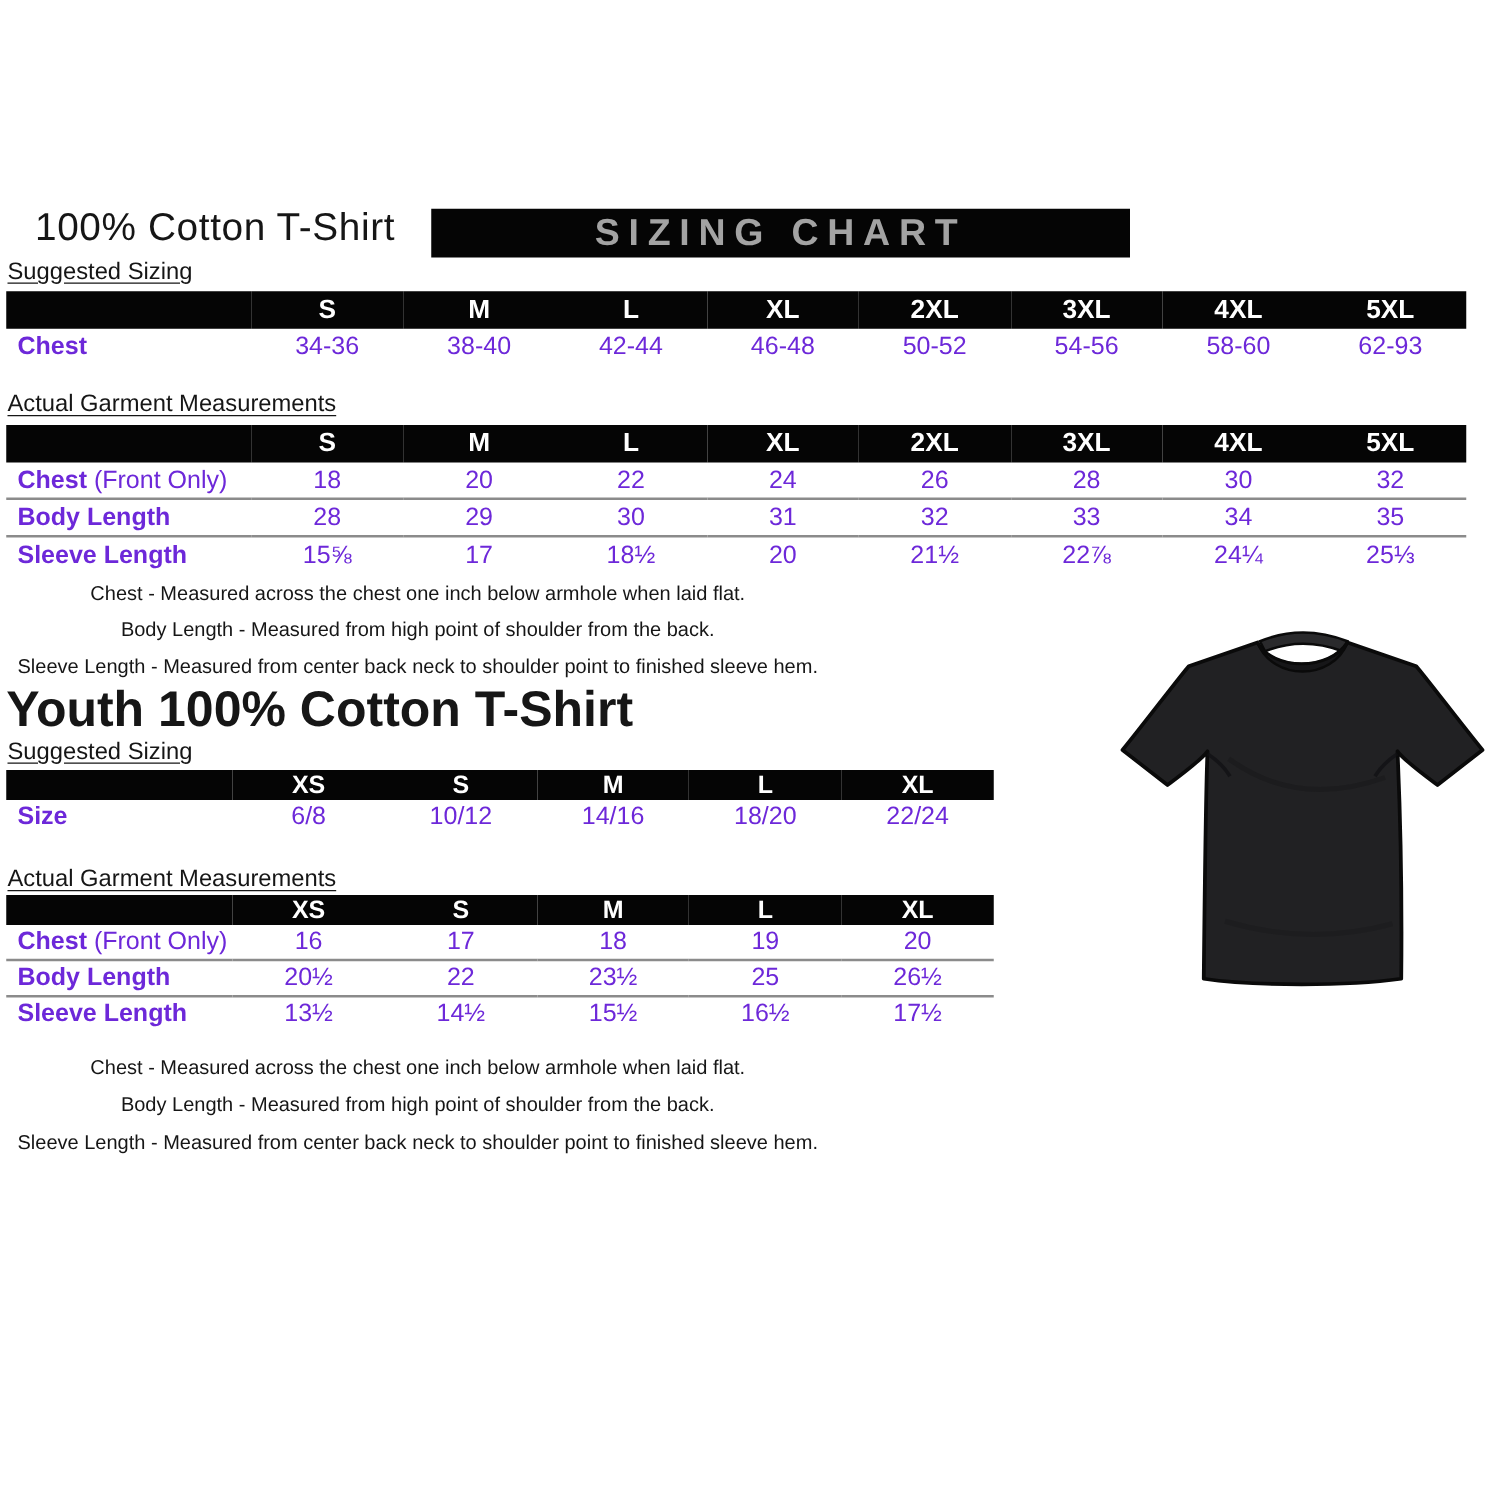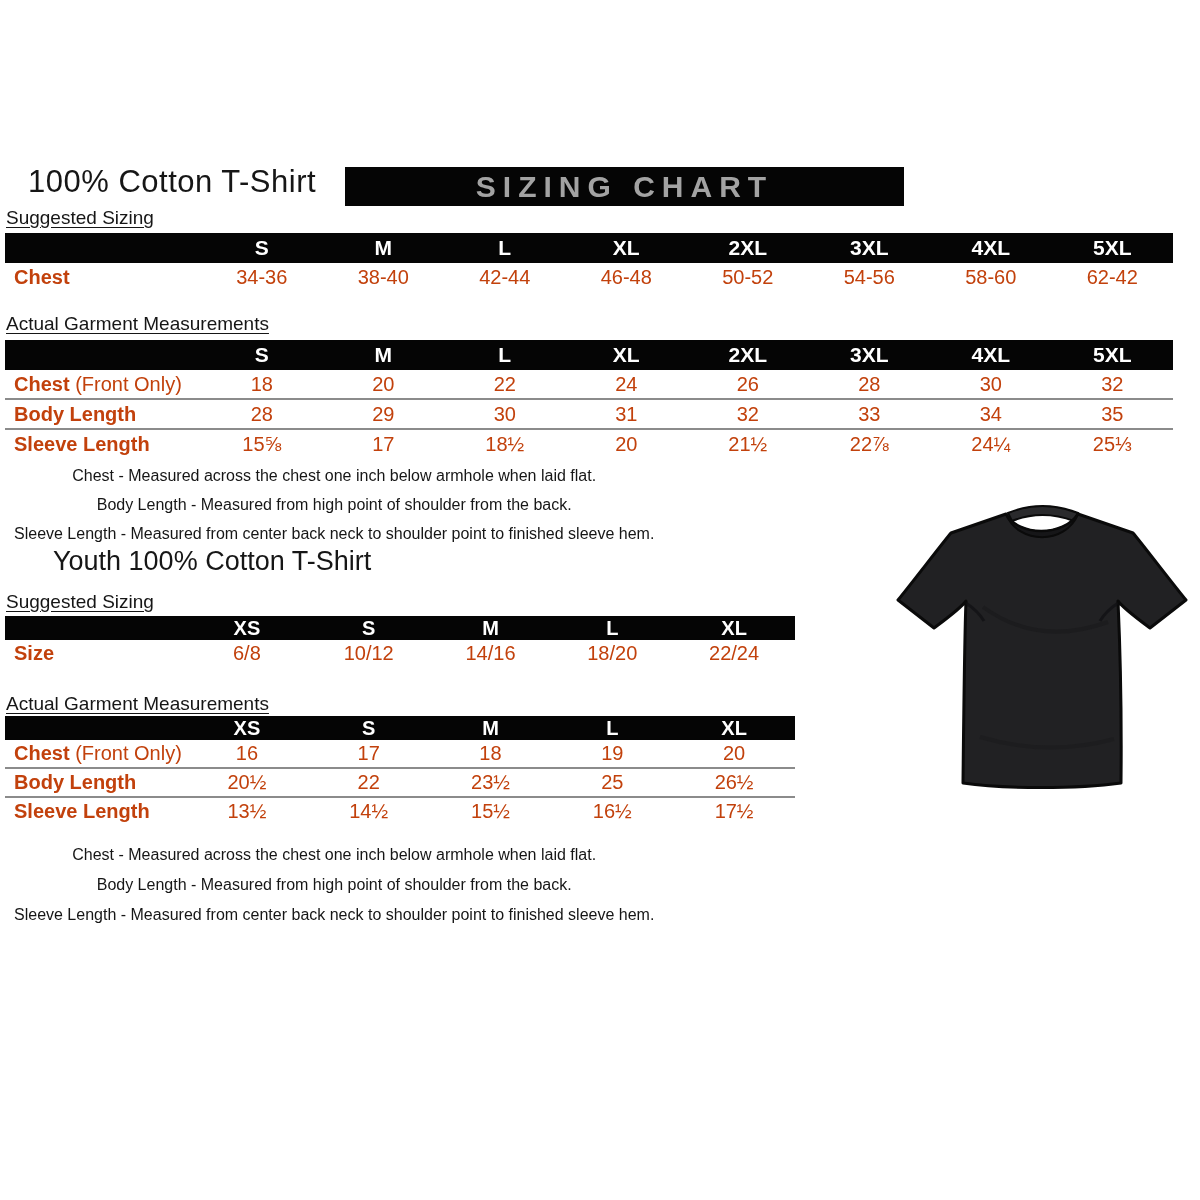--- a/index.html
+++ b/index.html
@@ -9,29 +9,29 @@
     overflow:hidden;
   }
   .abs{position:absolute;}
 
   .main-title{left:28px;top:164px;font-size:31px;font-weight:400;letter-spacing:.5px;}
   .banner{
     left:345px;top:167px;width:559px;height:39px;background:#050505;color:#a3a3a3;
     font-size:30px;font-weight:700;letter-spacing:7px;text-align:center;line-height:40px;
   }
   .section-label{font-size:19px;text-decoration:underline;text-underline-offset:3px;}
-  .youth-title{left:5px;top:546px;font-size:27px;font-weight:400;margin-left:48px;}
+  .youth-title{left:5px;top:546px;font-size:40px;font-weight:700;}
 
   table{border-collapse:collapse;table-layout:fixed;}
   thead th{
     background:#050505;color:#ffffff;font-weight:700;text-align:center;
     padding:0;vertical-align:middle;
   }
   tbody td{
-    font-size:20px;text-align:center;padding:0;vertical-align:middle;color:#c2410c;
+    font-size:20px;text-align:center;padding:0;vertical-align:middle;color:#6d28d9;
   }
   td.label-col{text-align:left;padding-left:9px;}
   td.label-col b{font-weight:700;}
   td.label-col span{font-weight:400;}
   tbody tr + tr td{border-top:2px solid #8b8b8b;}
 
   .adult{width:1168px;}
   .adult .label-col{width:196px;}
   .adult thead th{height:30px;font-size:21px;}
   .adult tbody td{height:29px;}
@@ -69,21 +69,21 @@
     <tbody>
       <tr>
         <td class="label-col"><b>Chest</b></td>
         <td>34-36</td>
         <td>38-40</td>
         <td>42-44</td>
         <td>46-48</td>
         <td>50-52</td>
         <td>54-56</td>
         <td>58-60</td>
-        <td>62-42</td>
+        <td>62-93</td>
       </tr>
     </tbody>
   </table>
 
 <div class="abs section-label" style="left:6px;top:313px;">Actual Garment Measurements</div>
 <table class="abs adult actual" style="left:5px;top:340px;">
     <thead>
       <tr>
         <th class="label-col"></th>
         <th>S</th>

